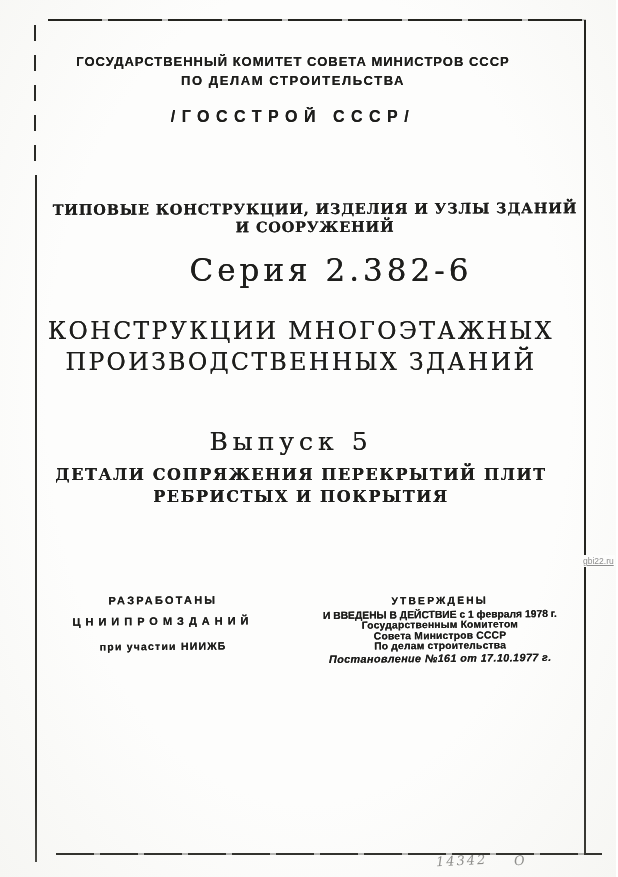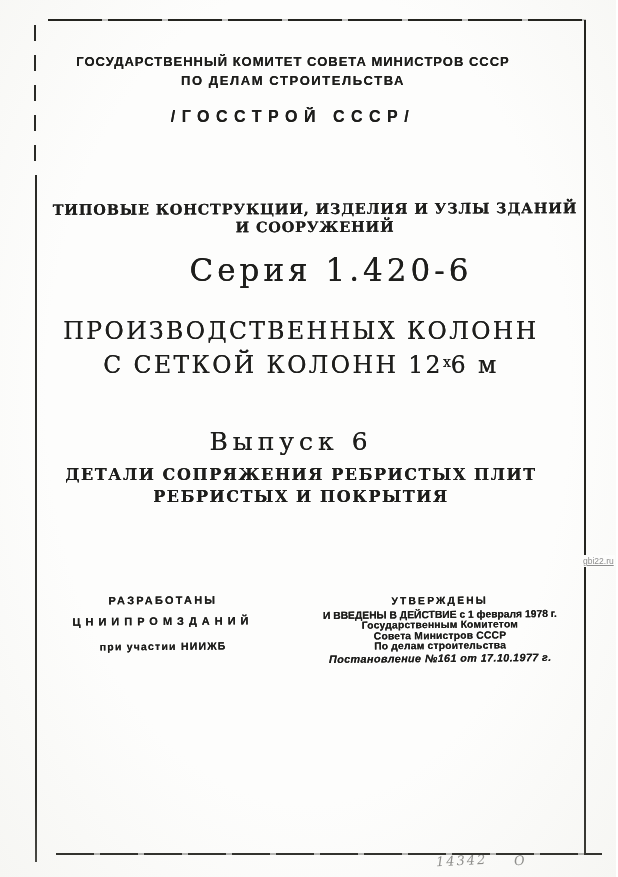--- a/index.html
+++ b/index.html
@@ -95,31 +95,31 @@
     <div class="l1">ГОСУДАРСТВЕННЫЙ КОМИТЕТ СОВЕТА МИНИСТРОВ СССР</div>
     <div class="l2">ПО ДЕЛАМ СТРОИТЕЛЬСТВА</div>
     <div class="l3">/ГОССТРОЙ СССР/</div>
   </div>
 
   <div class="center-col type-block ink">
     <div class="l">ТИПОВЫЕ КОНСТРУКЦИИ, ИЗДЕЛИЯ И УЗЛЫ ЗДАНИЙ</div>
     <div class="l">И СООРУЖЕНИЙ</div>
   </div>
 
-  <div class="center-col series ink">Серия 1.420-6</div>
+  <div class="center-col series ink">Серия 2.382-6</div>
 
   <div class="center-col doc-title ink">
-    <div class="l">ПРОИЗВОДСТВЕННЫХ КОЛОНН</div>
-    <div class="l"><span>С СЕТКОЙ КОЛОНН 12</span><span class="sup">х</span><span>6 м</span></div>
+    <div class="l">КОНСТРУКЦИИ МНОГОЭТАЖНЫХ</div>
+    <div class="l">ПРОИЗВОДСТВЕННЫХ ЗДАНИЙ</div>
   </div>
 
-  <div class="center-col issue ink">Выпуск 6</div>
+  <div class="center-col issue ink">Выпуск 5</div>
 
   <div class="center-col issue-sub ink">
-    <div class="l">ДЕТАЛИ  СОПРЯЖЕНИЯ РЕБРИСТЫХ ПЛИТ</div>
+    <div class="l">ДЕТАЛИ  СОПРЯЖЕНИЯ ПЕРЕКРЫТИЙ ПЛИТ</div>
     <div class="l">РЕБРИСТЫХ И ПОКРЫТИЯ</div>
   </div>
 
   <div class="developed ink">
     <div class="l1">РАЗРАБОТАНЫ</div>
     <div class="l2">ЦНИИПРОМЗДАНИЙ</div>
     <div class="l3">при участии НИИЖБ</div>
   </div>
 
   <div class="approved ink">

